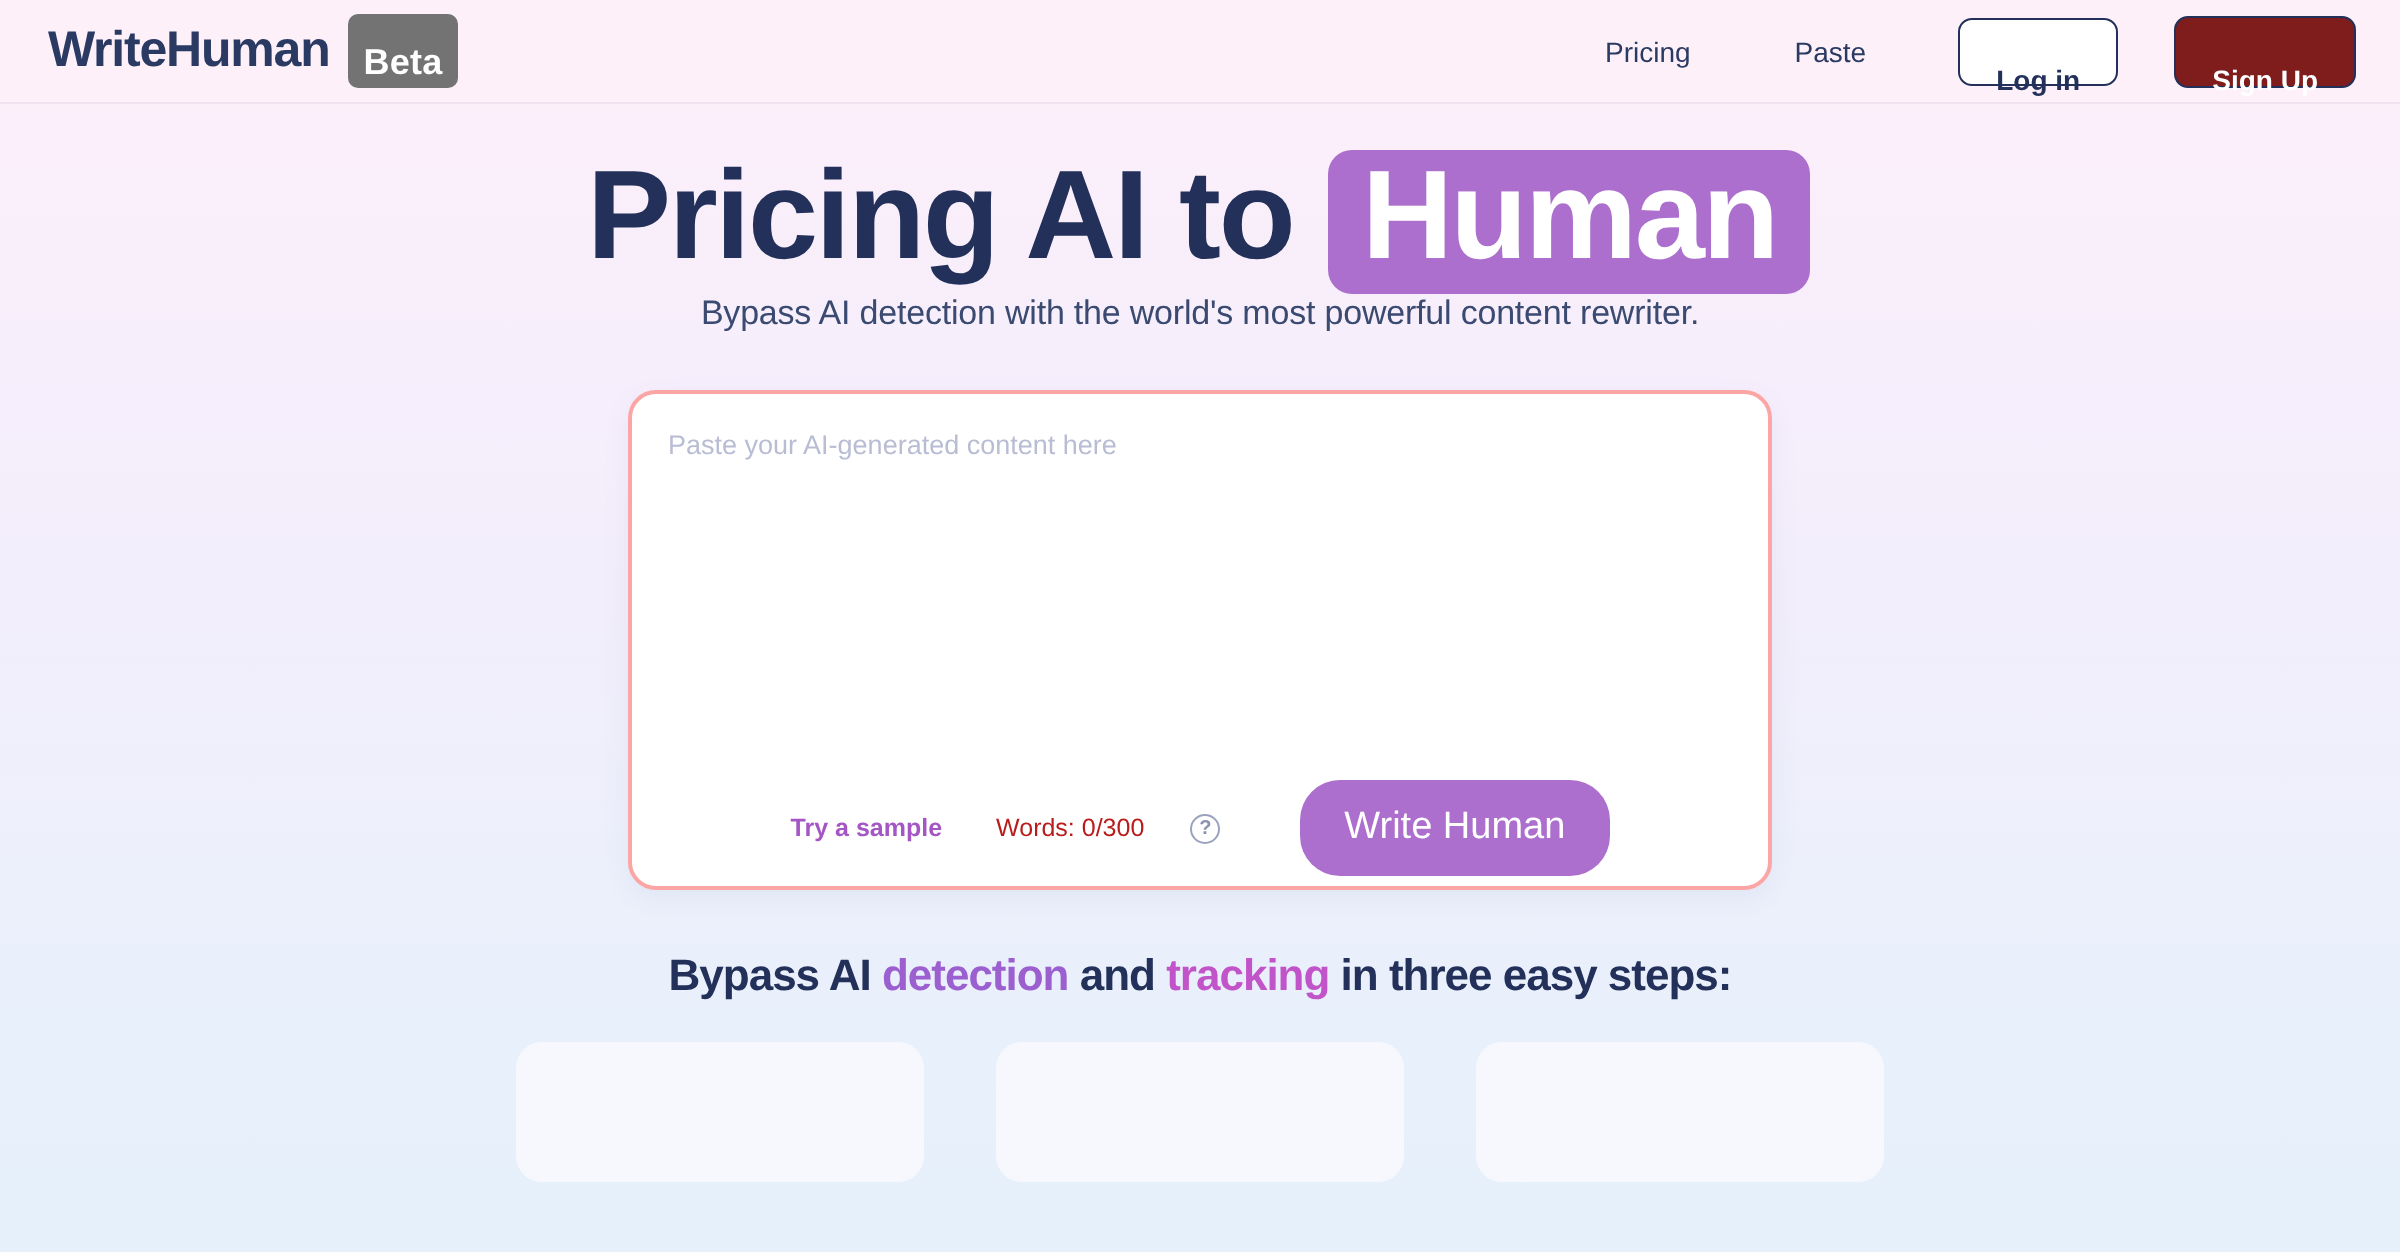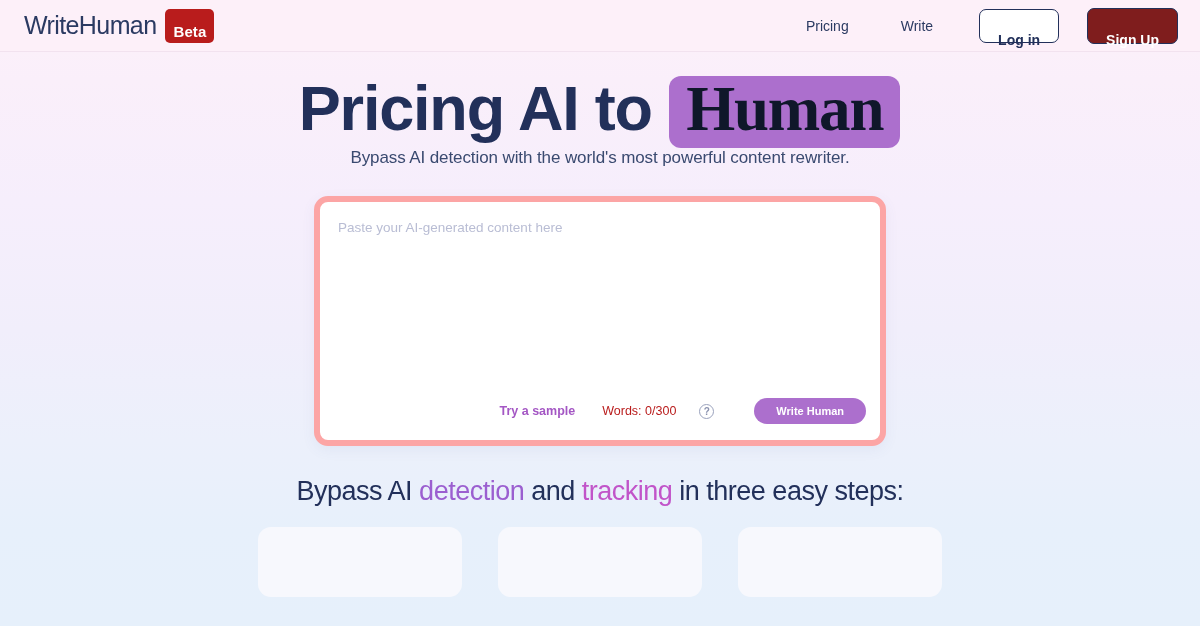--- a/index.html
+++ b/index.html
@@ -39,31 +39,31 @@
   }
 
   .brand {
     display: flex;
     align-items: center;
     gap: 9px;
   }
 
   .logo-word {
     font-size: 25px;
-    font-weight: 400;
+    font-weight: 700;
     letter-spacing: -0.6px;
     color: #2b3a62;
     line-height: 1;
     white-space: nowrap;
   }
 
   .beta-badge {
-    background: #b91c1c;
+    background: #737373;
     color: #ffffff;
-    font-size: 15px;
+    font-size: 18px;
     font-weight: 600;
     border-radius: 5px;
     padding: 15px 8px 4px;
     line-height: 1;
     letter-spacing: 0.1px;
   }
 
   .nav {
     margin-left: auto;
     display: flex;
@@ -121,53 +121,53 @@
     line-height: 68px;
     font-weight: 700;
     letter-spacing: -1.2px;
     color: #22305a;
     max-width: 900px;
     margin: 0 auto;
   }
 
   .hl {
     background: #ac6fcd;
-    color: #0f172a;
+    color: #ffffff;
     border-radius: 12px;
     padding: 2px 17px 8px;
     display: inline-block;
     line-height: 62px;
     margin: 0 1px;
-    font-family: Liberation Serif, serif;
   }
 
   .hero-sub {
     font-size: 17px;
     color: #3a4a70;
     letter-spacing: -0.1px;
   }
 
   
   .editor-wrap {
     display: flex;
     justify-content: center;
     margin-top: 28px;
   }
 
   .editor-card {
     width: 572px;
     height: 250px;
     background: #ffffff;
-    border: 6px solid #fca5a5;
+    border: 2px solid #fca5a5;
     border-radius: 14px;
     box-shadow: 0 4px 14px rgba(90, 100, 160, 0.07);
     position: relative;
     display: flex;
     flex-direction: column;
     padding: 14px 14px 10px;
+    align-items: center;
   }
 
   .editor-input {
     flex: 1;
     width: 100%;
     border: none;
     outline: none;
     resize: none;
     font-family: inherit;
     font-size: 13.5px;
@@ -213,36 +213,36 @@
     margin-left: 7px;
     cursor: pointer;
     font-weight: 600;
     flex: none;
   }
 
   .btn-write {
     margin-left: 24px;
     background: #ac6fcd;
     color: #ffffff;
-    font-size: 11px;
-    font-weight: 700;
+    font-size: 19px;
+    font-weight: 400;
     border: none;
     border-radius: 20px;
-    height: 26px;
+    height: 48px;
     padding: 0 22px;
     cursor: pointer;
     font-family: inherit;
   }
 
   
   .steps-head {
     text-align: center;
     margin-top: 30px;
-    font-size: 27px;
-    font-weight: 400;
+    font-size: 22px;
+    font-weight: 700;
     letter-spacing: -0.5px;
     color: #22305a;
   }
   .steps-head .em-detect { color: #9b5fd0; }
   .steps-head .em-track { color: #c154c9; }
 
   .steps-row {
     display: flex;
     justify-content: center;
     gap: 36px;
@@ -265,21 +265,21 @@
 
 <header class="header">
 
   <div class="brand">
     <span class="logo-word">WriteHuman</span>
     <span class="beta-badge">Beta</span>
   </div>
 
   <nav class="nav">
     <a class="nav-link" href="#">Pricing</a>
-    <a class="nav-link" href="#">Write</a>
+    <a class="nav-link" href="#">Paste</a>
     <button class="btn-login">Log in</button>
     <button class="btn-signup">Sign Up</button>
   </nav>
 
 </header>
 
 <section class="hero">
 
   <h1 class="hero-title">
     <span>Pricing AI to</span>

